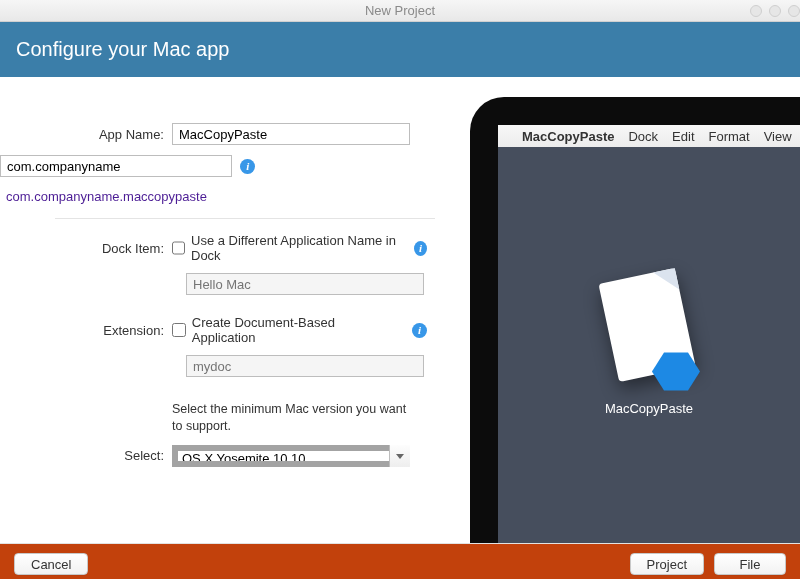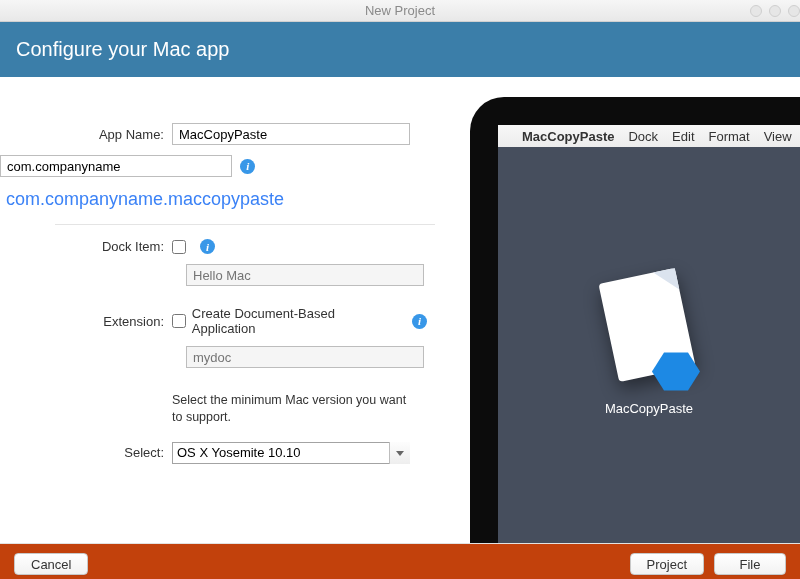--- a/index.html
+++ b/index.html
@@ -13,27 +13,27 @@
   .banner { height: 55px; background: #3b7ea9; color: #fff; display: flex; align-items: center; padding: 0 16px; font-size: 20px; font-weight: 300; }
   
   .body { position: relative; height: 466px; }
   .form { position: absolute; left: 0; top: 0; width: 465px; padding-top: 46px; }
   .row { display: flex; align-items: center; margin-bottom: 10px; }
   .row.top { align-items: flex-start; }
   .label { width: 160px; text-align: right; padding-right: 8px; font-size: 13px; color: #333; margin-left: 12px; }
   .field { width: 255px; display: flex; align-items: center; }
   input[type=text] { width: 238px; height: 22px; border: 1px solid #bdbdbd; border-radius: 0; padding: 2px 6px; font-size: 13px; background: #fff; }
   input[type=text]:disabled { background: #f5f5f5; color: #aaa; margin-left: 14px; }
-  .readonly { color: #3b82f6; font-size: 18px; padding: 2px 6px; }
+  .readonly { color: #4c1d95; font-size: 13px; padding: 2px 6px; }
   .info { width: 15px; height: 15px; border-radius: 50%; background: #3897e8; color: #fff; font-size: 11px; font-weight: bold; display:inline-flex; align-items:center; justify-content:center; margin-left:8px; font-family: Georgia, serif; font-style: italic; }
   .checkbox { display:flex; align-items:center; gap:6px; }
   .checkbox input { width:14px; height:14px; }
   .sep { border: none; border-top: 1px solid #e4e4e4; margin: 12px 0 14px 55px; width: 380px; }
-  .helper { font-size: 12.5px; color: #333; width: 238px; line-height: 1.35; margin-bottom: 6px;}
-  select.combo { width: 238px; height: 22px; border: 1px solid #a3a3a3; background: #fff; font-size: 13px; padding: 0 4px; appearance: none; -webkit-appearance: none; }
+  .helper { font-size: 12.5px; color: #333; width: 238px; line-height: 1.35; }
+  select.combo { width: 238px; height: 22px; border: 6px solid #a3a3a3; background: #fff; font-size: 13px; padding: 0 4px; appearance: none; -webkit-appearance: none; }
   .combo-wrap { position: relative; width: 238px; }
   .combo-wrap::after { content: ""; position: absolute; right: 0; top: 0; width: 20px; height: 22px; border-left: 1px solid #bdbdbd; background: linear-gradient(#fdfdfd,#eee); pointer-events:none; }
   .combo-wrap::before { content: ""; position: absolute; right: 6px; top: 9px; width: 0; height: 0; border-left: 4px solid transparent; border-right: 4px solid transparent; border-top: 5px solid #666; z-index:1; pointer-events:none;}
   
   .preview { position: absolute; right: 0; top: 20px; width: 330px; height: 446px; }
   .bezel { position: absolute; right: 0; top: 0; width: 330px; height: 446px; background: #0c0c0c; border-top-left-radius: 34px; padding: 28px 0 0 28px; }
   .screen { width: 302px; height: 418px; background: #464e5d; position: relative; overflow: hidden; }
   .menubar { height: 22px; background: linear-gradient(#f7f7f7,#ececec); display:flex; align-items:center; padding: 0 10px; gap: 14px; font-size: 13px; color: #333; }
   .menubar .apple { font-size: 14px; }
   .menubar .appname { font-weight: 600; }
@@ -86,20 +86,21 @@
         <span class="readonly">com.companyname.maccopypaste</span>
       </div>
     </div>
 
     <hr class="sep">
 
     <div class="row">
       <div class="label">Dock Item:</div>
       <div class="field checkbox">
         <input type="checkbox" style="">
+        <span>Use a Different Application Name in Dock</span>
         <span class="info">i</span>
       </div>
     </div>
     <div class="row">
       <div class="label"></div>
       <div class="field">
         <input type="text" disabled="" placeholder="Hello Mac" style="">
       </div>
     </div>
 

